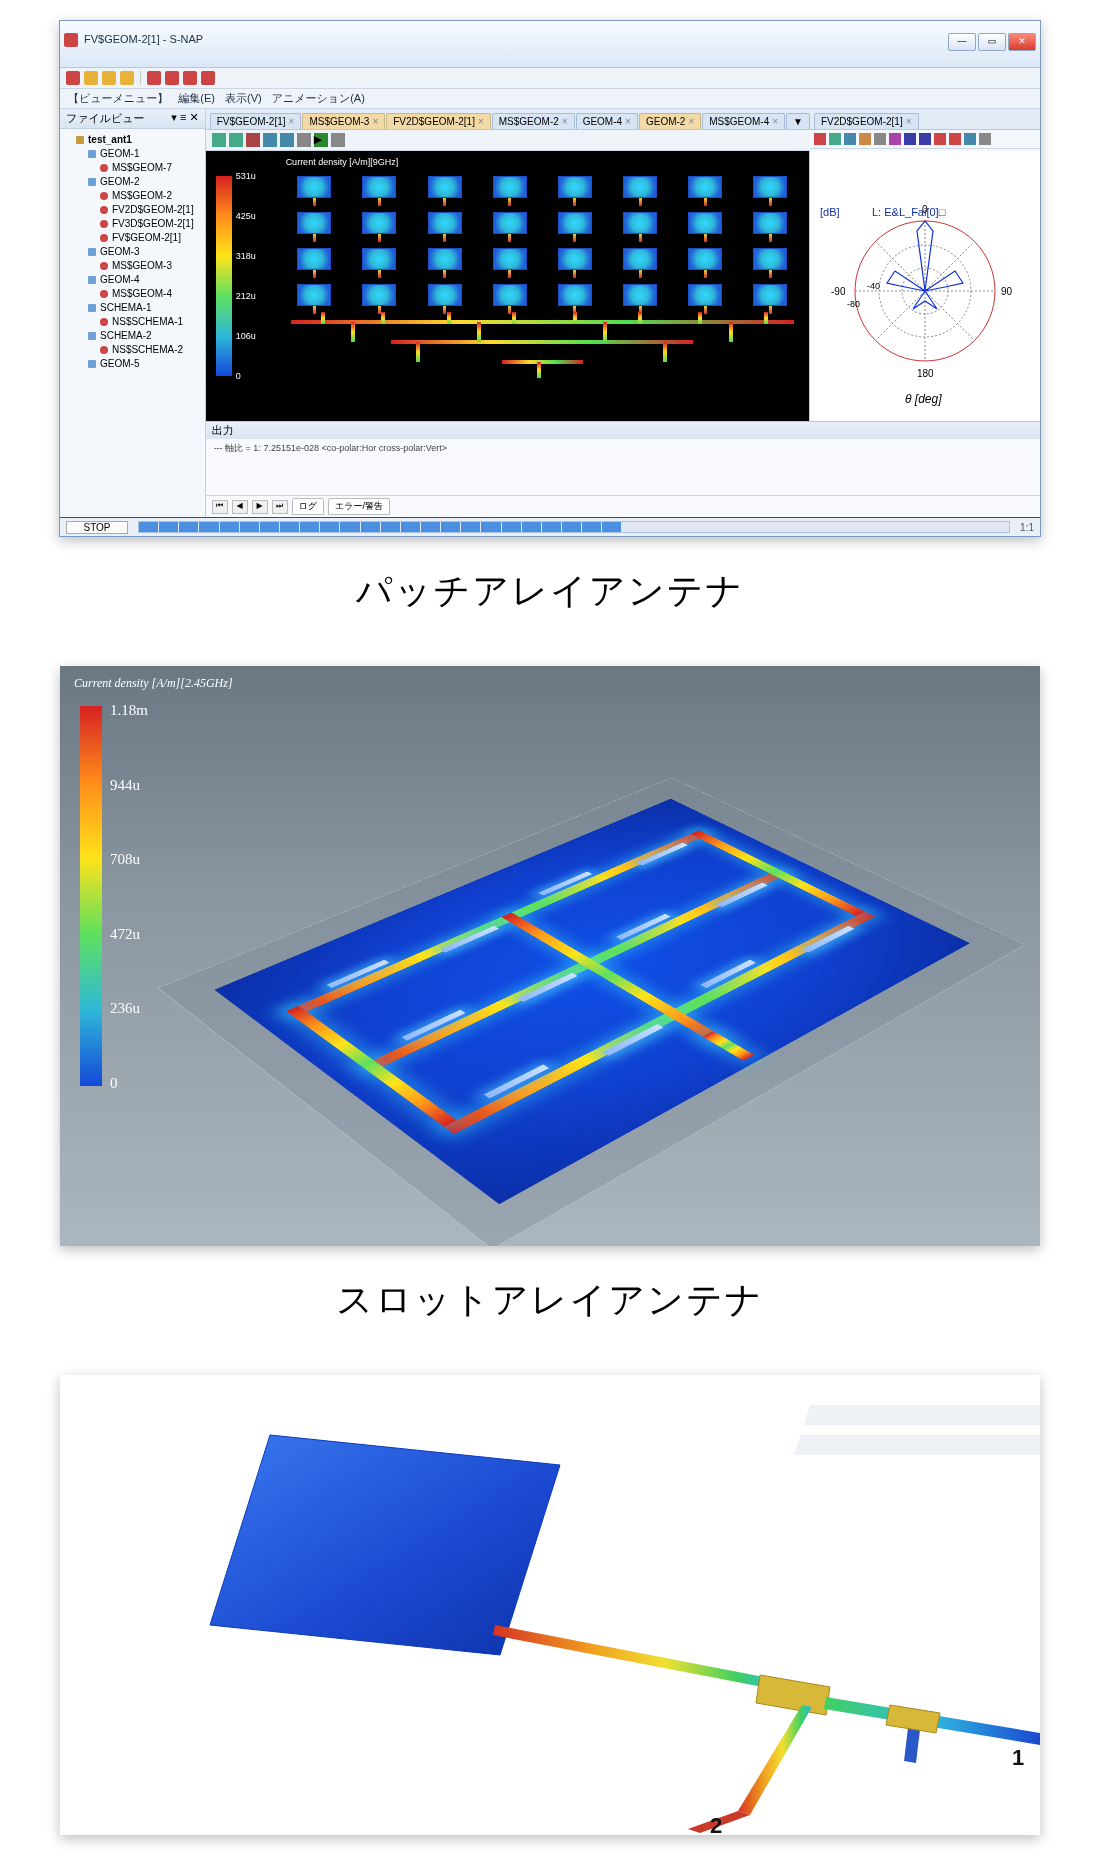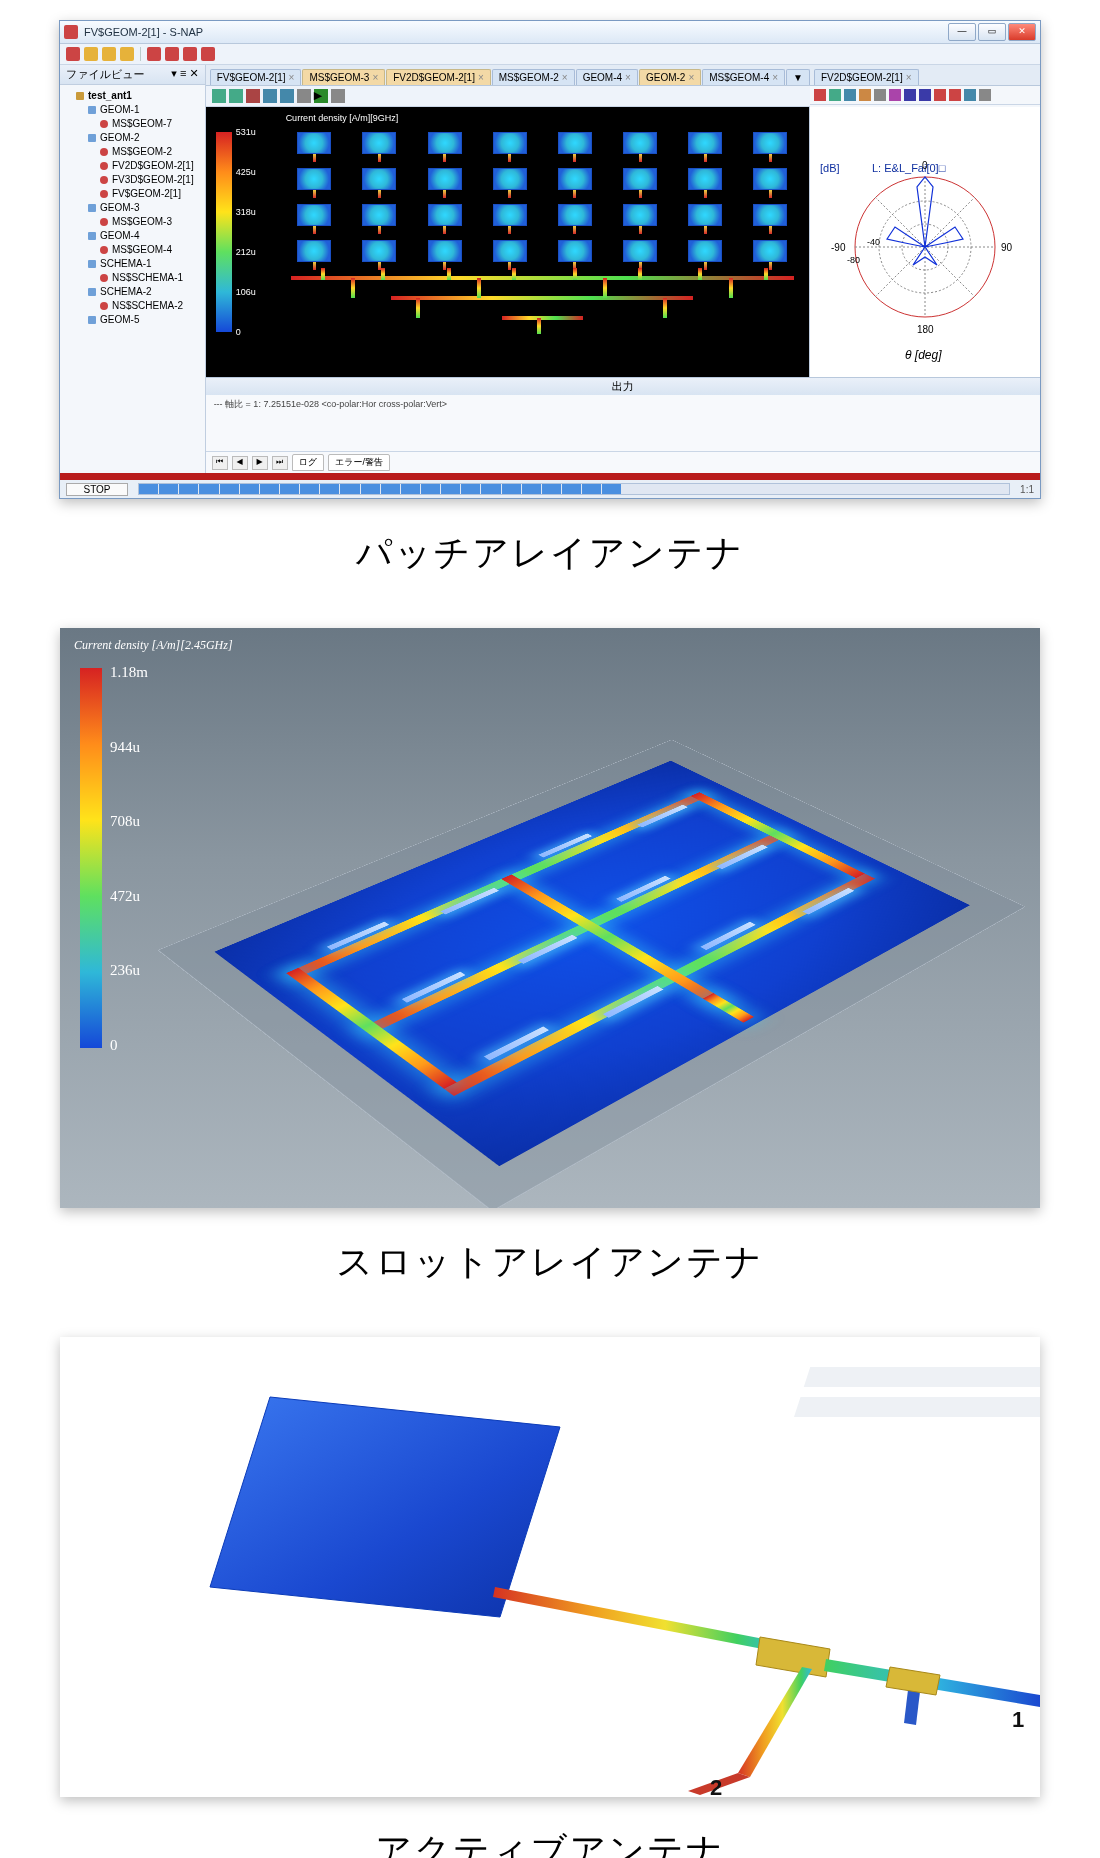--- a/index.html
+++ b/index.html
@@ -28,22 +28,22 @@
   .app-window {
     width: 980px;
     border: 1px solid #7a9ac2;
     background: #e8eff7;
     font-size: 11px;
   }
   .titlebar {
     background: linear-gradient(#f7fbff,#dce8f6);
     height: 22px;
     display: flex;
-    align-items: center;
-    padding: 0 4px;
+    align-items: flex-start;
+    padding: 12px 4px;
     border-bottom: 1px solid #b8c8dc;
   }
   .titlebar .app-icon {
     width: 14px; height: 14px;
     background: #c44; border-radius: 2px;
     margin-right: 6px;
   }
   .titlebar .title { flex: 1; color: #234; }
   .winbtns { display: flex; gap: 2px; }
   .winbtn {
@@ -178,38 +178,37 @@
     flex:1; position:relative;
   }
   .polar-plot svg { width:100%; height:100%; }
   .output-pane {
     border-top:1px solid #b8c8dc;
     background:#f7f9fc;
   }
   .output-header {
     background: linear-gradient(#eaf0f9,#d8e4f2);
     padding:1px 6px;
-    text-align:center;
   }
   .output-body {
     padding:3px 8px; font-size:9px; color:#444; line-height:12px;
     height:50px;
   }
   .output-tabs {
     display:flex; gap:4px; padding:2px 6px; align-items:center;
     border-top:1px solid #cad6e6; font-size:9px;
   }
   .nav-btn {
     width:14px;height:12px; border:1px solid #bbb; background:#f0f0f0;
     font-size:8px; text-align:center; line-height:10px;
   }
   .out-tab { padding:1px 6px; background:#fff; border:1px solid #bbb; border-radius:2px 2px 0 0;}
   .statusbar {
     display:flex; align-items:center;
-    background:#e8eff7; border-top:7px solid #b91c1c;
+    background:#e8eff7; border-top:1px solid #b91c1c;
     height:18px; padding:0 6px; gap:10px;
   }
   .stop-box { width:60px; border:1px solid #aaa; background:#fafafa; text-align:center; font-size:10px;}
   .progress {
     flex:1; height:10px; background:#e0e7f2; border:1px solid #b0c2da;
     position:relative; display:flex;
   }
   .progress .seg { height:100%; background:#4a8fe0; margin-right:1px;}
   .status-right { font-size:10px; color:#555;}
 
@@ -300,20 +299,26 @@
     <div class="toolbar-icon" style="background:#e6b23a"></div>
     <div class="toolbar-icon" style="background:#e6b23a"></div>
     <div class="toolbar-icon" style="background:#e6b23a"></div>
     <div style="width:1px;height:14px;background:#bcc;margin:0 2px"></div>
     <div class="toolbar-icon" style="background:#c44"></div>
     <div class="toolbar-icon" style="background:#c44"></div>
     <div class="toolbar-icon" style="background:#c44"></div>
     <div class="toolbar-icon" style="background:#c44"></div>
   </div>
 
+  <div class="menubar">
+    <span>【ビューメニュー】</span>
+    <span>編集(E)</span>
+    <span>表示(V)</span>
+    <span>アニメーション(A)</span>
+  </div>
 
   <div class="app-body">
 
     <div class="sidebar">
       <div class="sidebar-header">
         <span>ファイルビュー</span>
         <span>▾ ≡ ✕</span>
       </div>
       <div class="tree">
         <ul>

